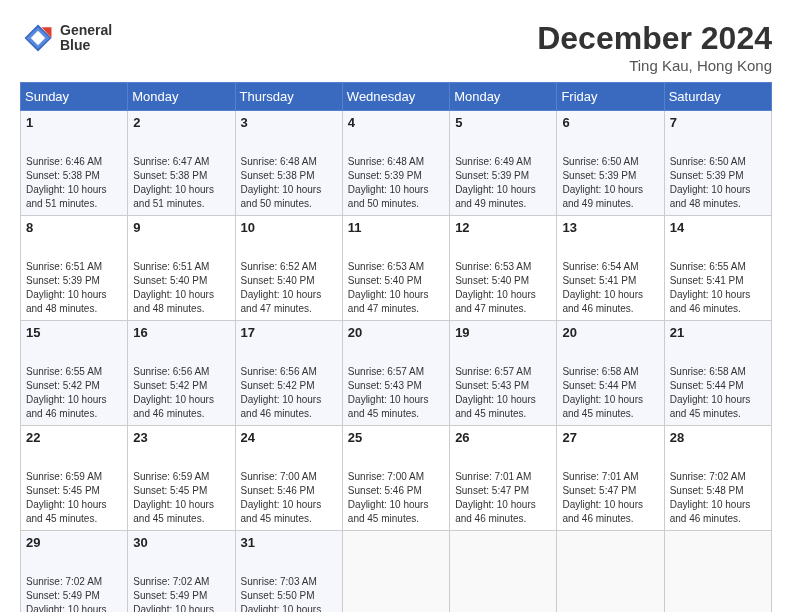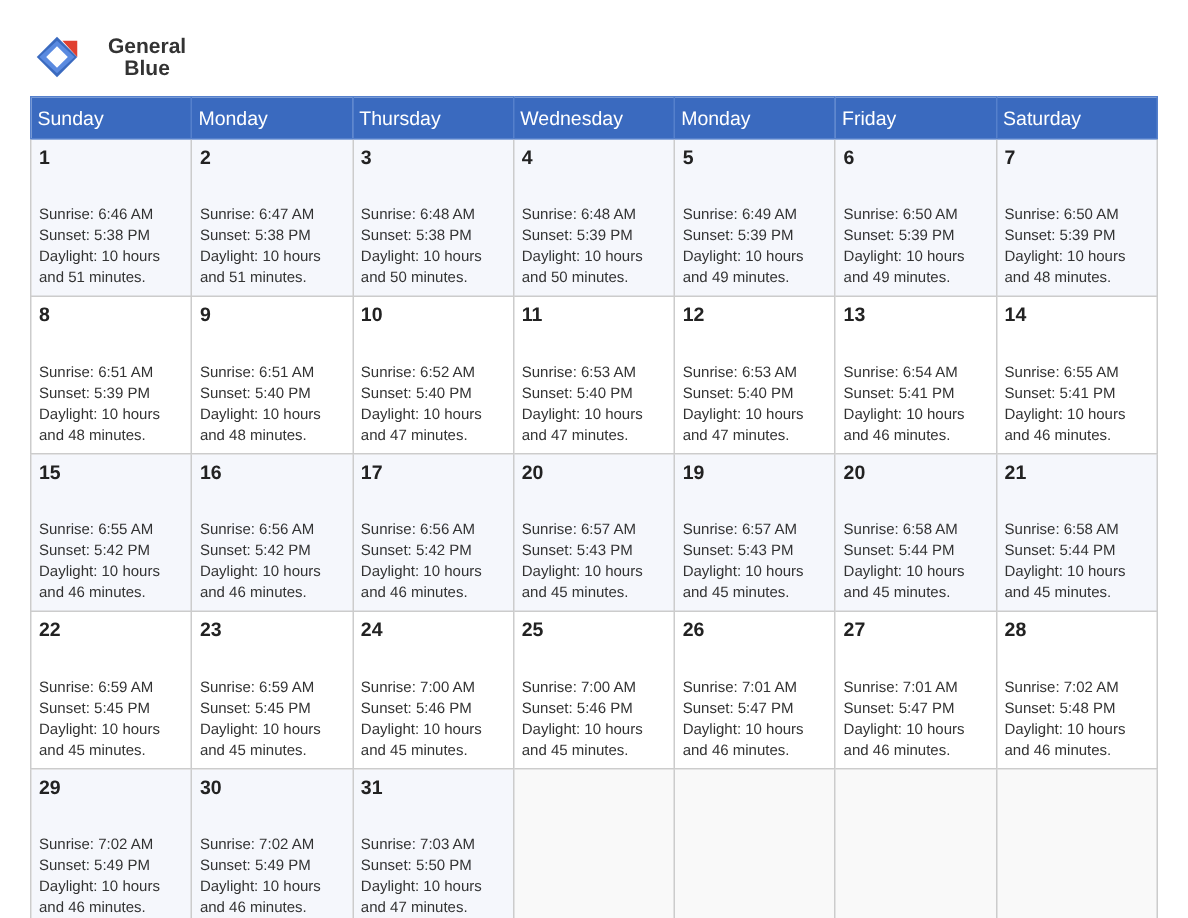--- a/index.html
+++ b/index.html
@@ -12,22 +12,21 @@
     }
     .header {
       display: flex;
       justify-content: space-between;
       align-items: flex-start;
       margin-bottom: 8px;
     }
     .logo {
       display: flex;
       align-items: center;
-      gap: 16px;
-      text-align: center;
+      gap: 4px;
     }
     .logo-text {
       display: flex;
       flex-direction: column;
       font-size: 14px;
       font-weight: bold;
       color: #333;
       line-height: 1.1;
     }
     .logo-icon {
@@ -100,20 +99,24 @@
       <polygon points="20,5 35,20 20,35 5,20" fill="#3a6abf"></polygon>
       <polygon points="20,8 33,20 20,32 7,20" fill="#5a8ae0"></polygon>
       <polygon points="20,12 28,20 20,28 12,20" fill="#fff"></polygon>
       <polygon points="24,8 35,8 35,20" fill="#e04030"></polygon>
     </svg>
     <div class="logo-text">
       <span>General</span>
       <span>Blue</span>
     </div>
   </div>
+  <div class="title-block">
+    <div class="month-title">December 2024</div>
+    <div class="location">Ting Kau, Hong Kong</div>
+  </div>
 </div>
 
 <table class="calendar">
   <thead>
     <tr>
     <th>Sunday</th>
         <th>Monday</th>
         <th>Thursday</th>
         <th>Wednesday</th>
         <th>Monday</th>

